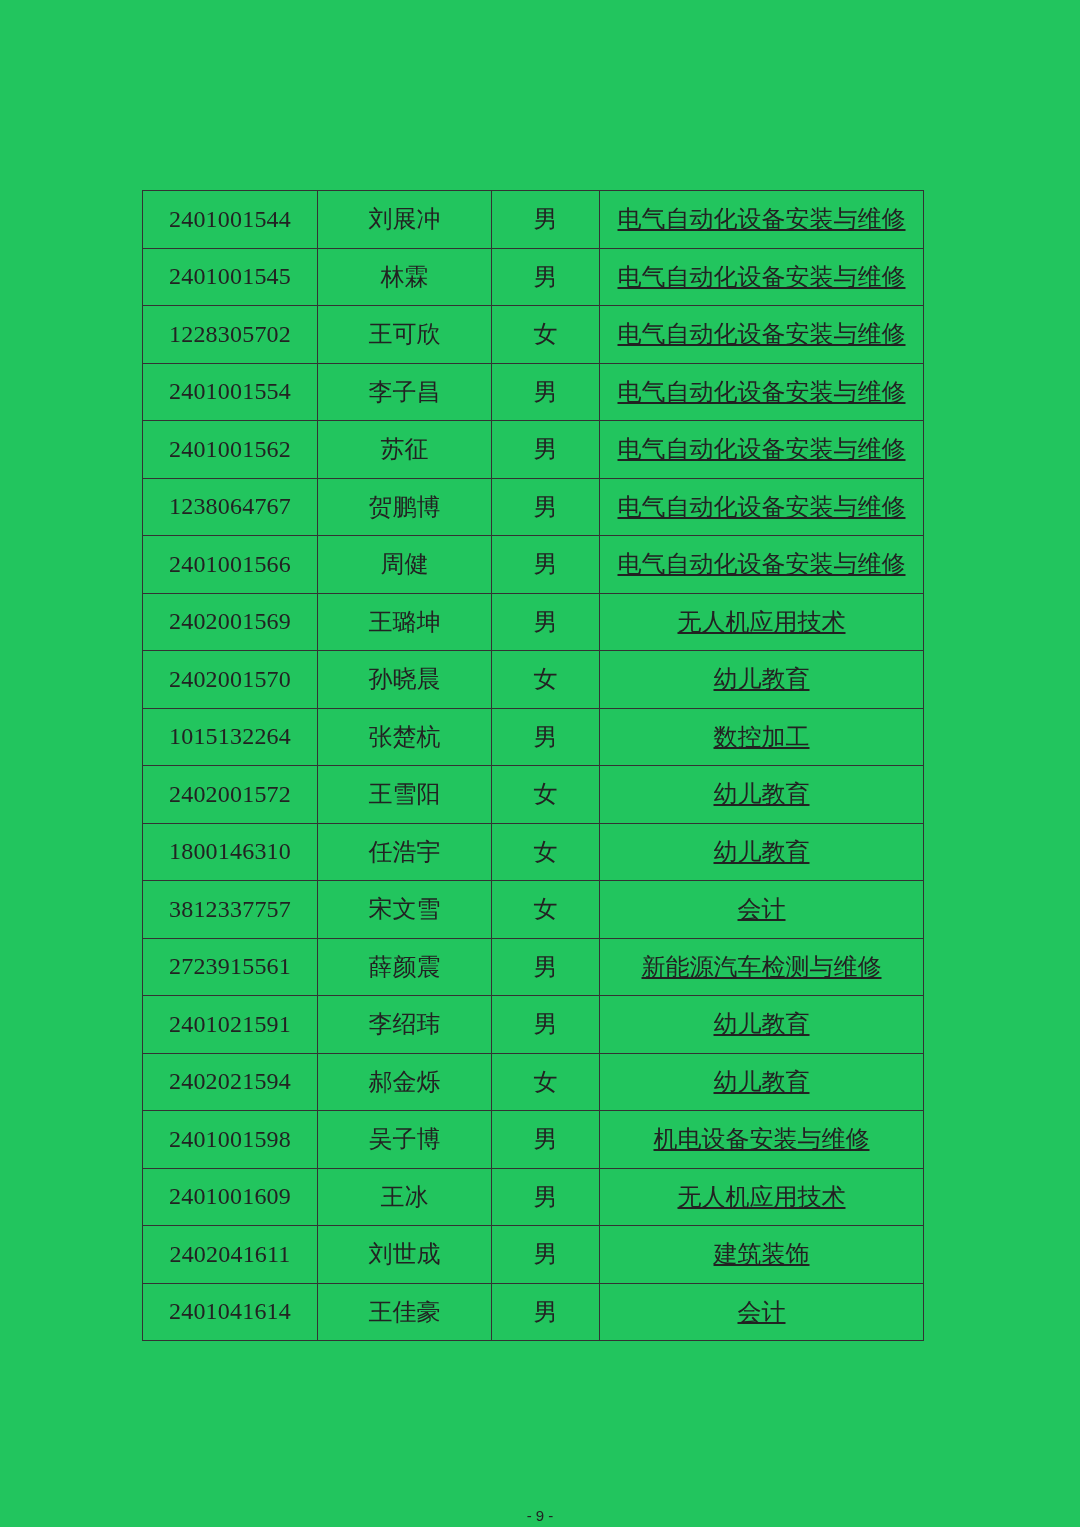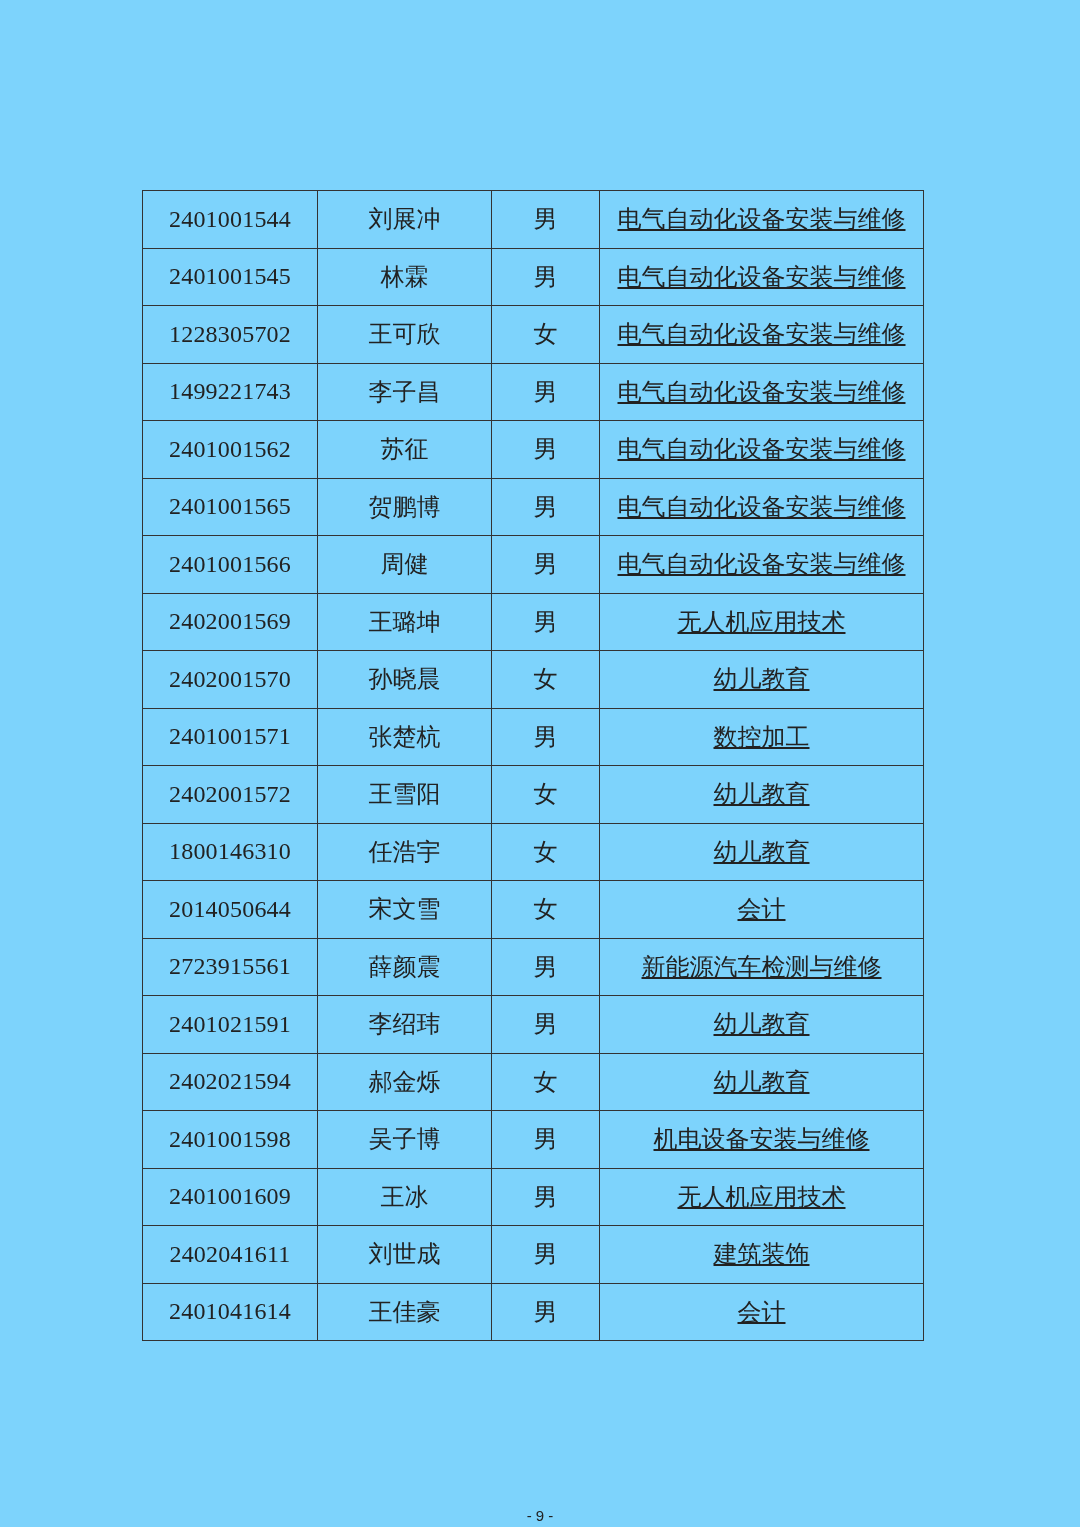--- a/index.html
+++ b/index.html
@@ -1,18 +1,18 @@
 <!DOCTYPE html>
 <html><head>
 <meta charset="utf-8">
 <style>
   html, body { margin: 0; padding: 0; background: #ffffff; }
   body { width: 1080px; height: 1527px; position: relative; overflow: hidden;
          font-family: "DejaVu Serif", "Liberation Serif", serif; color: #222; }
-  .page { position: absolute; left: 0; top: 0; width: 1080px; height: 1527px; background: #7dd3fc; }
+  .page { position: absolute; left: 0; top: 0; width: 1080px; height: 1527px; background: #22c55e; }
   table.roster { position: absolute; left: 142px; top: 190px; border-collapse: collapse; table-layout: fixed; width: 781px; }
   table.roster td { border: 1.3px solid #333; height: 56.5px; padding: 0; text-align: center; vertical-align: middle;
                     font-size: 24px; white-space: nowrap; overflow: hidden; }
   td.c-id { width: 174px; font-family: "Liberation Serif", "DejaVu Serif", serif; font-size: 25px; letter-spacing: 0.2px; }
   td.c-name { width: 173px; margin-top: 19px; }
   td.c-gender { width: 107px; }
   td.c-major { width: 323px; text-decoration: underline; }
   .page-number { position: absolute; left: 0; width: 1080px; top: 1507px; text-align: center;
                  font-family: "Liberation Sans", sans-serif; font-size: 15px; color: #222; }
 </style>
@@ -34,33 +34,33 @@
           <td class="c-gender">男</td>
           <td class="c-major">电气自动化设备安装与维修</td>
         </tr>
         <tr>
           <td class="c-id">1228305702</td>
           <td class="c-name">王可欣</td>
           <td class="c-gender">女</td>
           <td class="c-major">电气自动化设备安装与维修</td>
         </tr>
         <tr>
-          <td class="c-id">1499221743</td>
+          <td class="c-id">2401001554</td>
           <td class="c-name">李子昌</td>
           <td class="c-gender">男</td>
           <td class="c-major">电气自动化设备安装与维修</td>
         </tr>
         <tr>
           <td class="c-id">2401001562</td>
           <td class="c-name">苏征</td>
           <td class="c-gender">男</td>
           <td class="c-major">电气自动化设备安装与维修</td>
         </tr>
         <tr>
-          <td class="c-id">2401001565</td>
+          <td class="c-id">1238064767</td>
           <td class="c-name">贺鹏博</td>
           <td class="c-gender">男</td>
           <td class="c-major">电气自动化设备安装与维修</td>
         </tr>
         <tr>
           <td class="c-id">2401001566</td>
           <td class="c-name">周健</td>
           <td class="c-gender">男</td>
           <td class="c-major">电气自动化设备安装与维修</td>
         </tr>
@@ -70,39 +70,39 @@
           <td class="c-gender">男</td>
           <td class="c-major">无人机应用技术</td>
         </tr>
         <tr>
           <td class="c-id">2402001570</td>
           <td class="c-name">孙晓晨</td>
           <td class="c-gender">女</td>
           <td class="c-major">幼儿教育</td>
         </tr>
         <tr>
-          <td class="c-id">2401001571</td>
+          <td class="c-id">1015132264</td>
           <td class="c-name">张楚杭</td>
           <td class="c-gender">男</td>
           <td class="c-major">数控加工</td>
         </tr>
         <tr>
           <td class="c-id">2402001572</td>
           <td class="c-name">王雪阳</td>
           <td class="c-gender">女</td>
           <td class="c-major">幼儿教育</td>
         </tr>
         <tr>
           <td class="c-id">1800146310</td>
           <td class="c-name">任浩宇</td>
           <td class="c-gender">女</td>
           <td class="c-major">幼儿教育</td>
         </tr>
         <tr>
-          <td class="c-id">2014050644</td>
+          <td class="c-id">3812337757</td>
           <td class="c-name">宋文雪</td>
           <td class="c-gender">女</td>
           <td class="c-major">会计</td>
         </tr>
         <tr>
           <td class="c-id">2723915561</td>
           <td class="c-name">薛颜震</td>
           <td class="c-gender">男</td>
           <td class="c-major">新能源汽车检测与维修</td>
         </tr>

